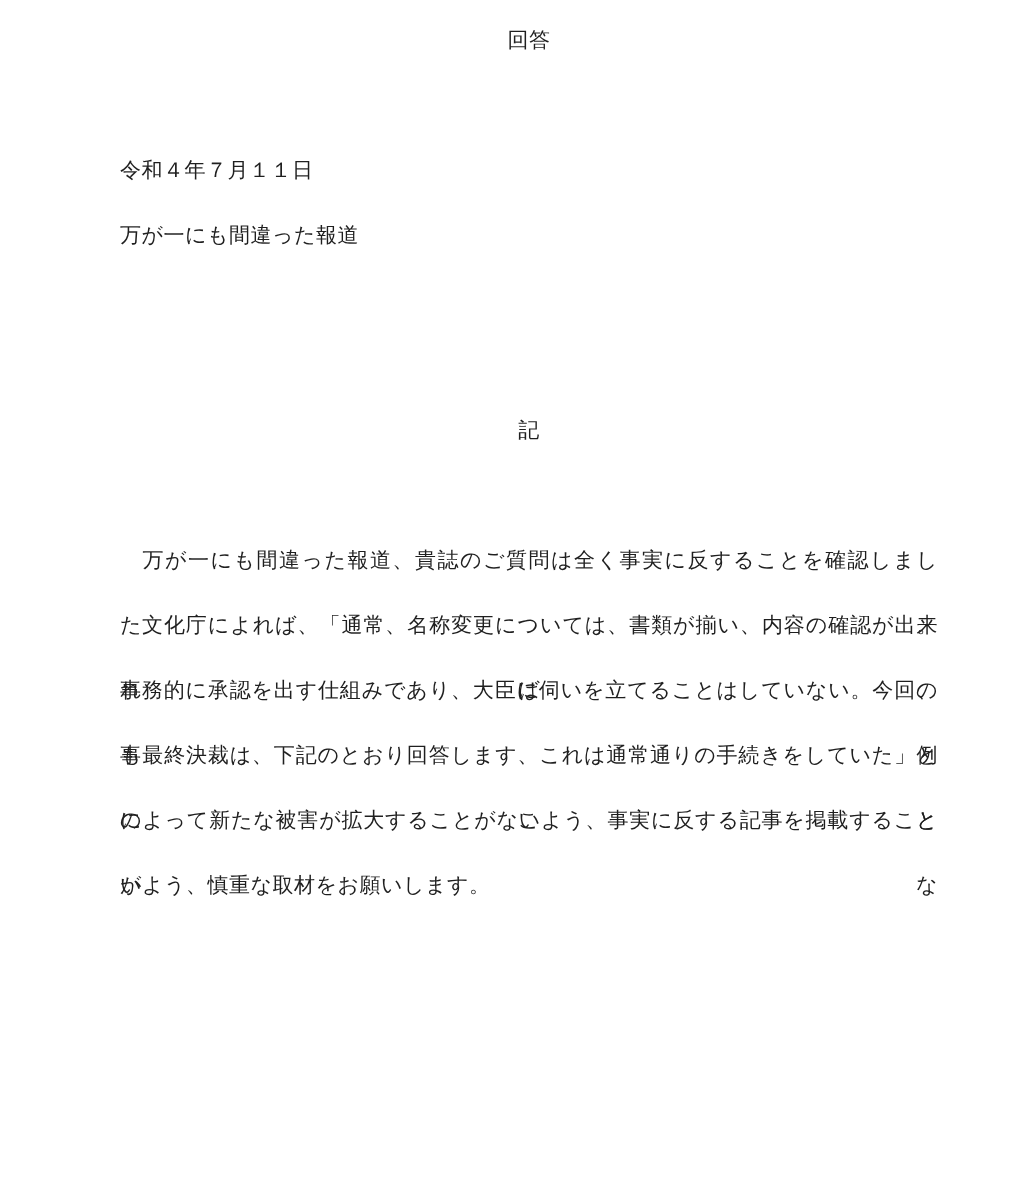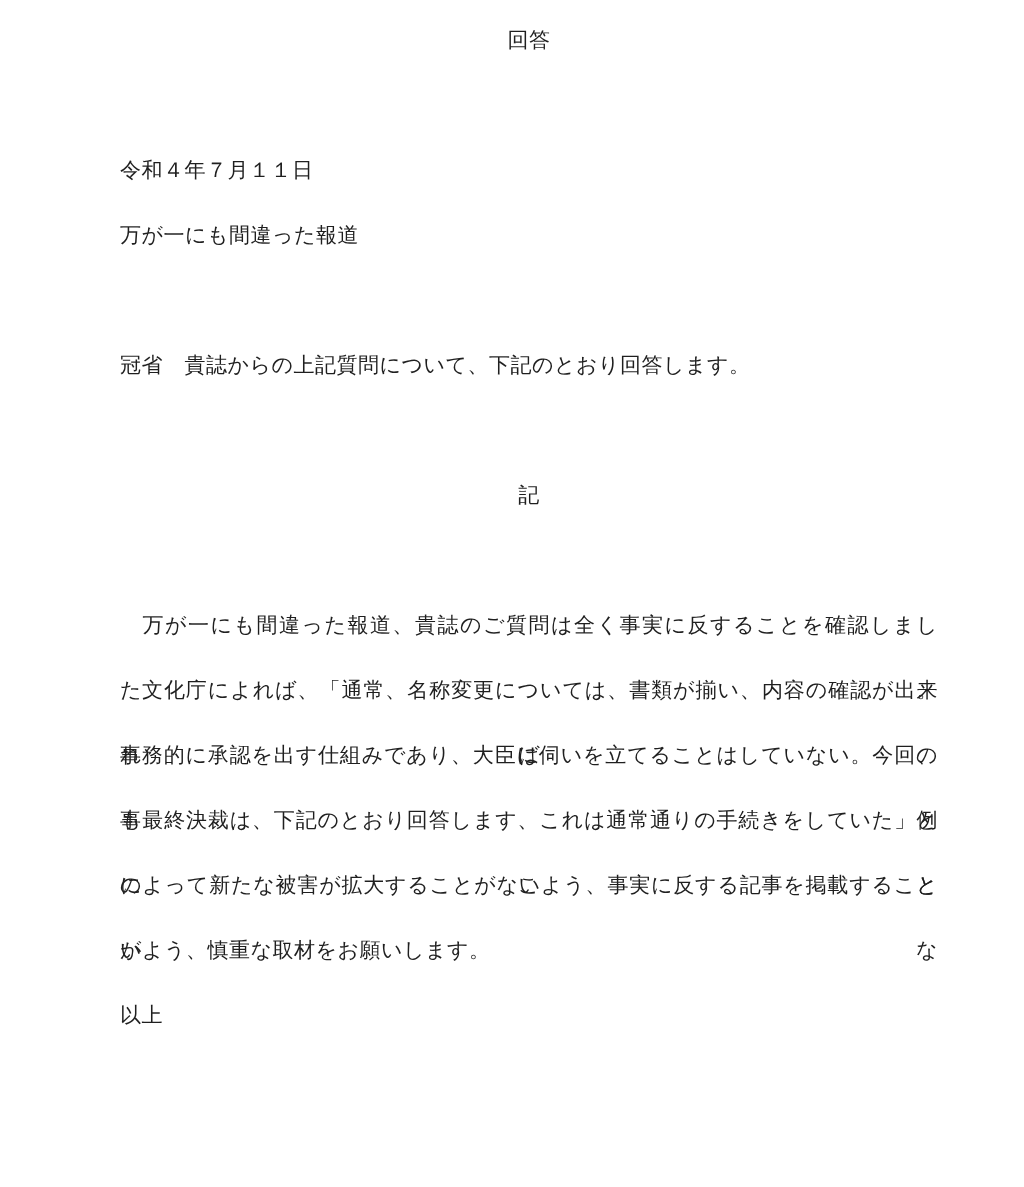--- a/index.html
+++ b/index.html
@@ -42,30 +42,28 @@
   <div class="line align-center">回答</div>
 
   <div class="line"></div>
 
   <div class="line align-right">令和４年７月１１日</div>
 
   <div class="line align-right">万が一にも間違った報道</div>
 
   <div class="line"></div>
 
-  <div class="line">冠省　貴誌からの上記質問について、下記のとおり回答します。</div>
 
   <div class="line"></div>
 
   <div class="line align-center">記</div>
 
   <div class="line"></div>
 
   <div class="line justify-full">　万が一にも間違った報道、貴誌のご質問は全く事実に反することを確認しました。</div>
   <div class="line justify-full">　文化庁によれば、「通常、名称変更については、書類が揃い、内容の確認が出来れば、</div>
   <div class="line justify-full">事務的に承認を出す仕組みであり、大臣に伺いを立てることはしていない。今回の事例</div>
   <div class="line justify-full">も最終決裁は、下記のとおり回答します、これは通常通りの手続きをしていた」とのこと</div>
   <div class="line justify-full">によって新たな被害が拡大することがないよう、事実に反する記事を掲載することがな</div>
   <div class="line">いよう、慎重な取材をお願いします。</div>
 
-  <div class="line align-right">以上</div>
 
 </div>
 
 </body></html>

